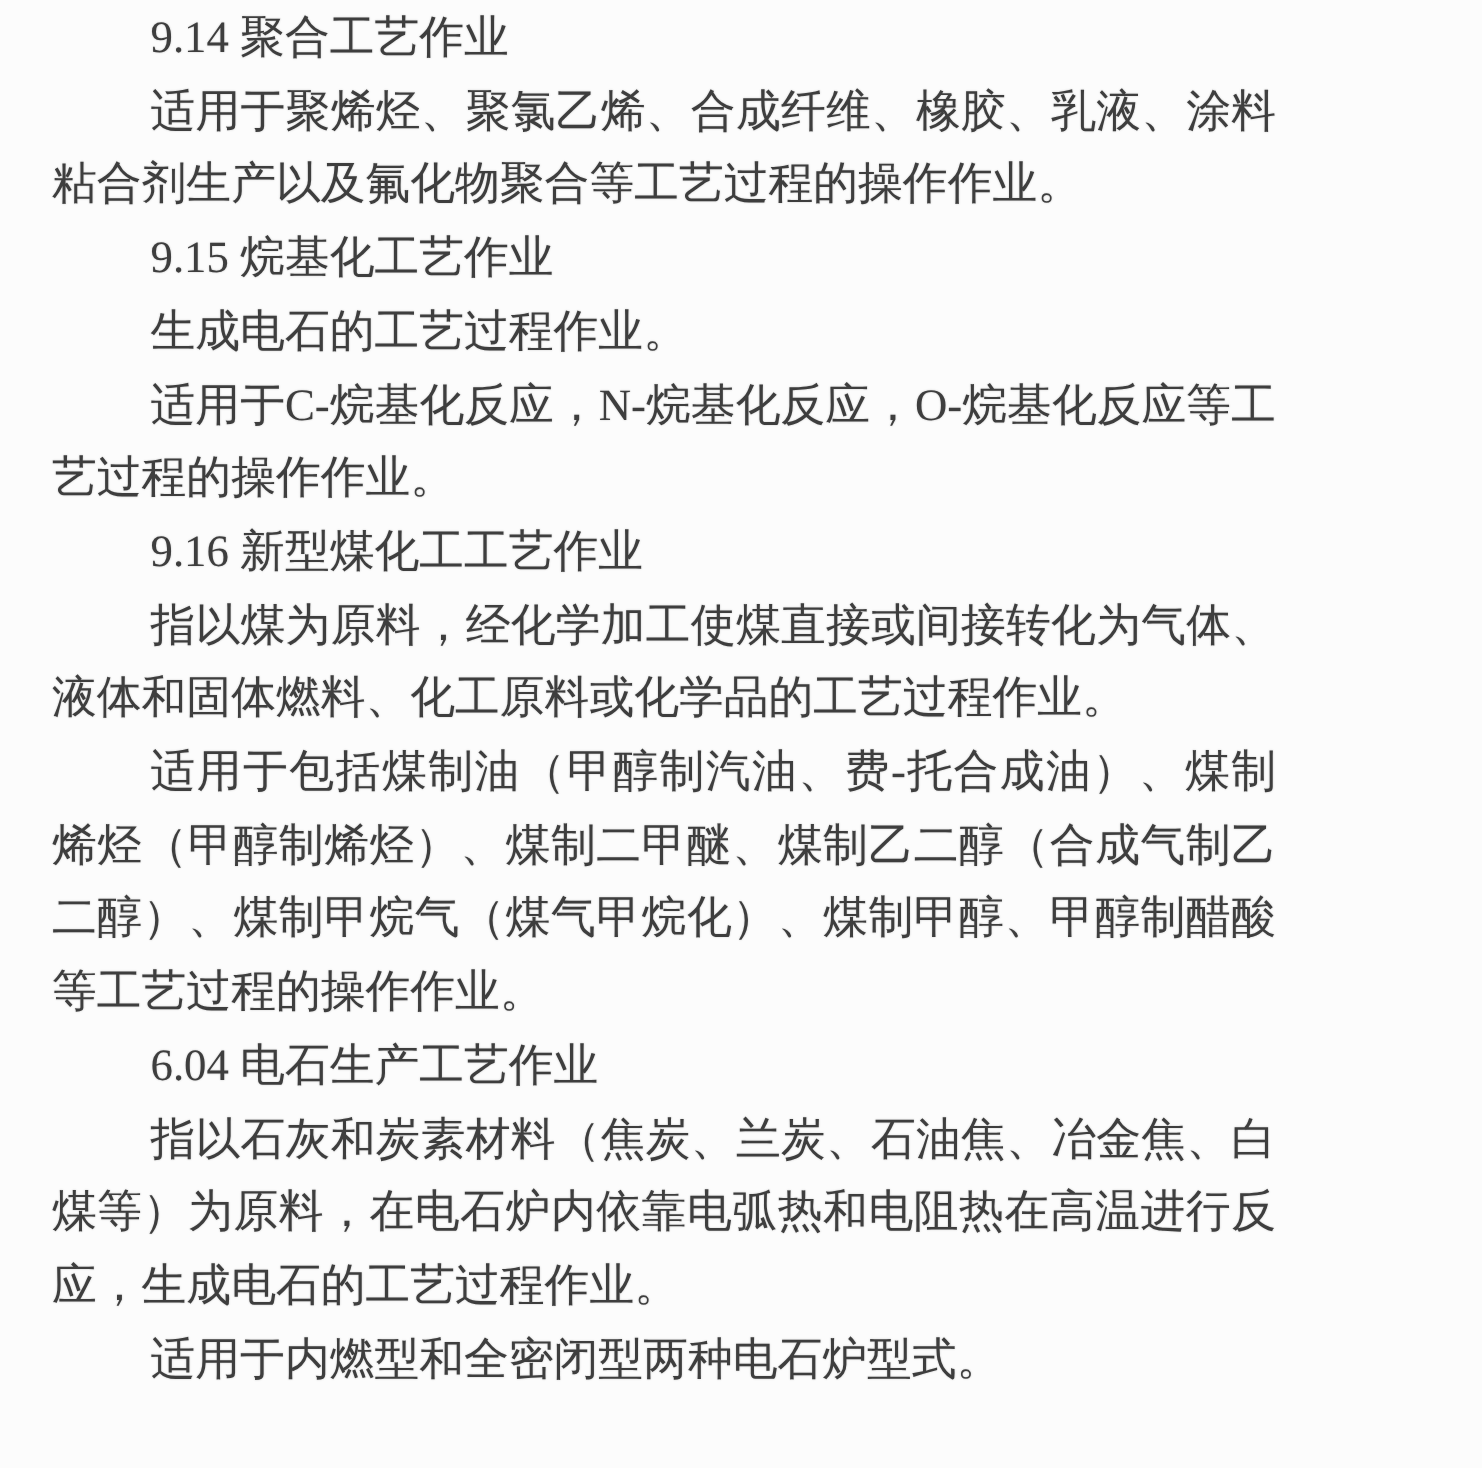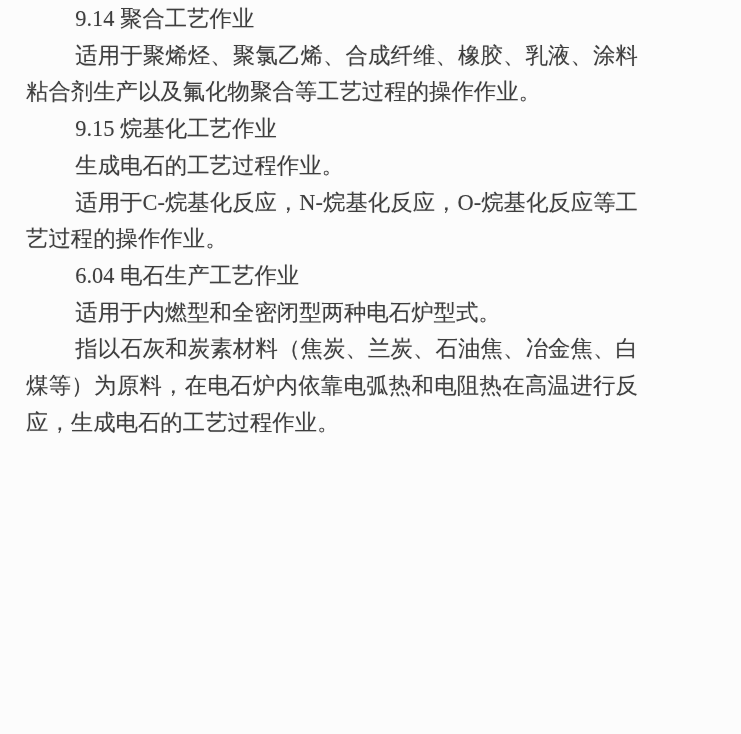--- a/index.html
+++ b/index.html
@@ -39,20 +39,25 @@
     <p>9.14 聚合工艺作业</p>
     <p>适用于聚烯烃、聚氯乙烯、合成纤维、橡胶、乳液、涂料粘合剂生产以及氟化物聚合等工艺过程的操作作业。</p>
   </section>
 
   <section>
     <p>9.15 烷基化工艺作业</p>
     <p>生成电石的工艺过程作业。</p>
     <p>适用于C-烷基化反应，N-烷基化反应，O-烷基化反应等工艺过程的操作作业。</p>
   </section>
 
+  <section>
+    <p>9.16 新型煤化工工艺作业</p>
+    <p>指以煤为原料，经化学加工使煤直接或间接转化为气体、液体和固体燃料、化工原料或化学品的工艺过程作业。</p>
+    <p>适用于包括煤制油（甲醇制汽油、费-托合成油）、煤制烯烃（甲醇制烯烃）、煤制二甲醚、煤制乙二醇（合成气制乙二醇）、煤制甲烷气（煤气甲烷化）、煤制甲醇、甲醇制醋酸等工艺过程的操作作业。</p>
+  </section>
 
   <section>
     <p>6.04 电石生产工艺作业</p>
+    <p>指以石灰和炭素材料（焦炭、兰炭、石油焦、冶金焦、白煤等）为原料，在电石炉内依靠电弧热和电阻热在高温进行反应，生成电石的工艺过程作业。</p>
     <p>适用于内燃型和全密闭型两种电石炉型式。</p>
-    <p>指以石灰和炭素材料（焦炭、兰炭、石油焦、冶金焦、白煤等）为原料，在电石炉内依靠电弧热和电阻热在高温进行反应，生成电石的工艺过程作业。</p>
   </section>
 
 </div>
 
 </body></html>

